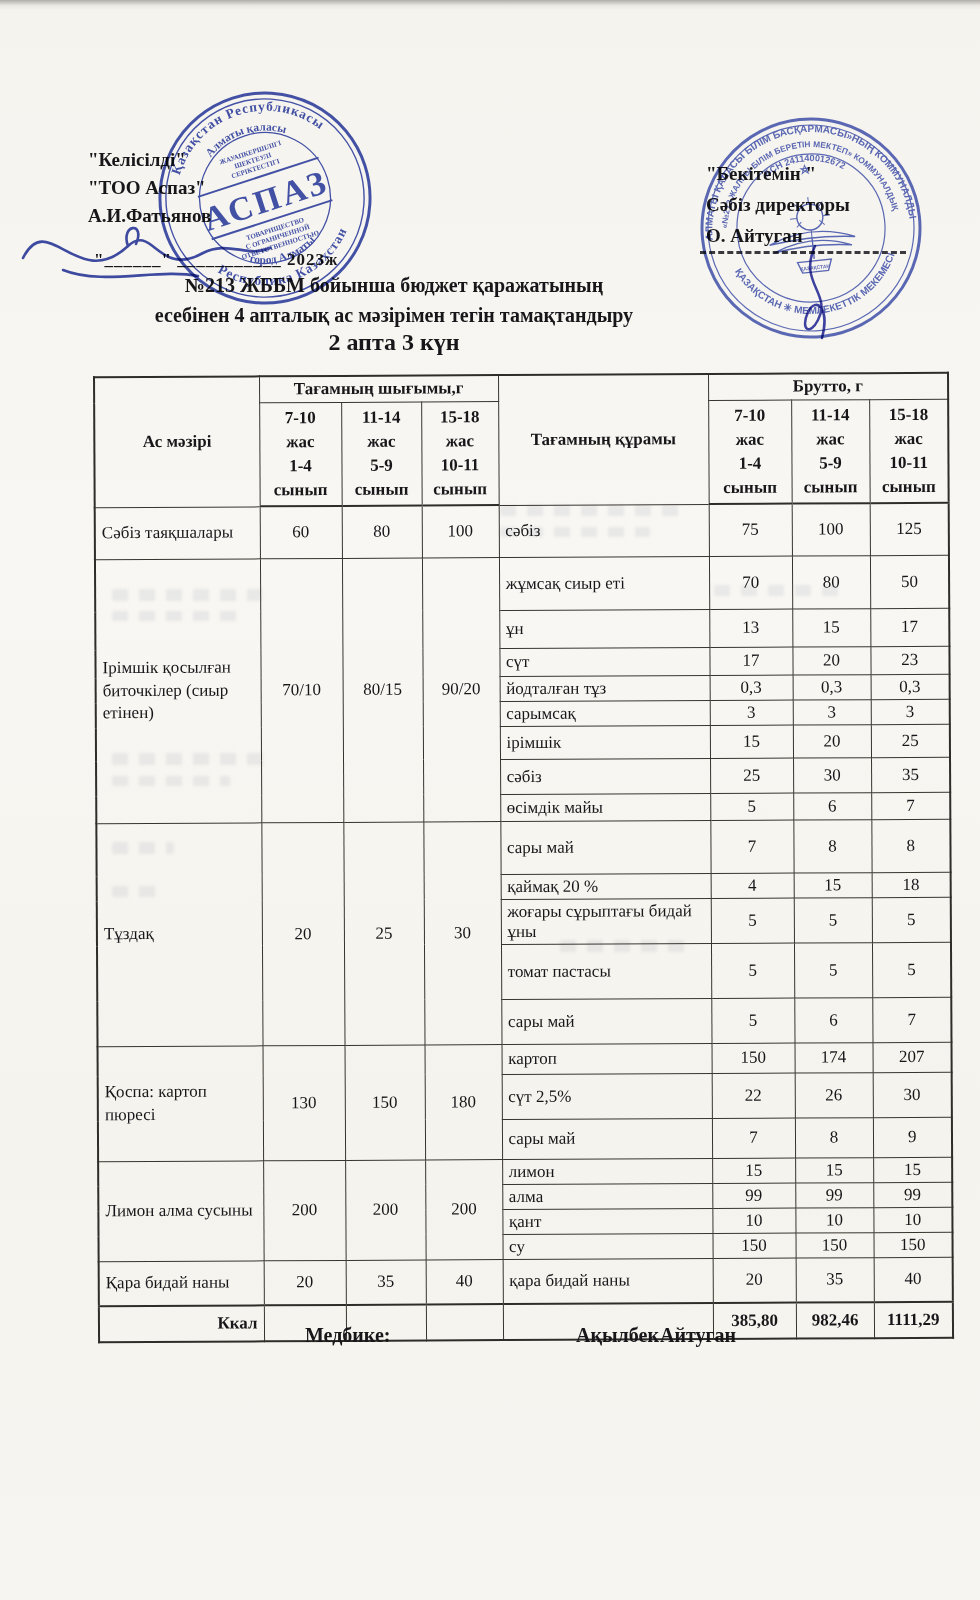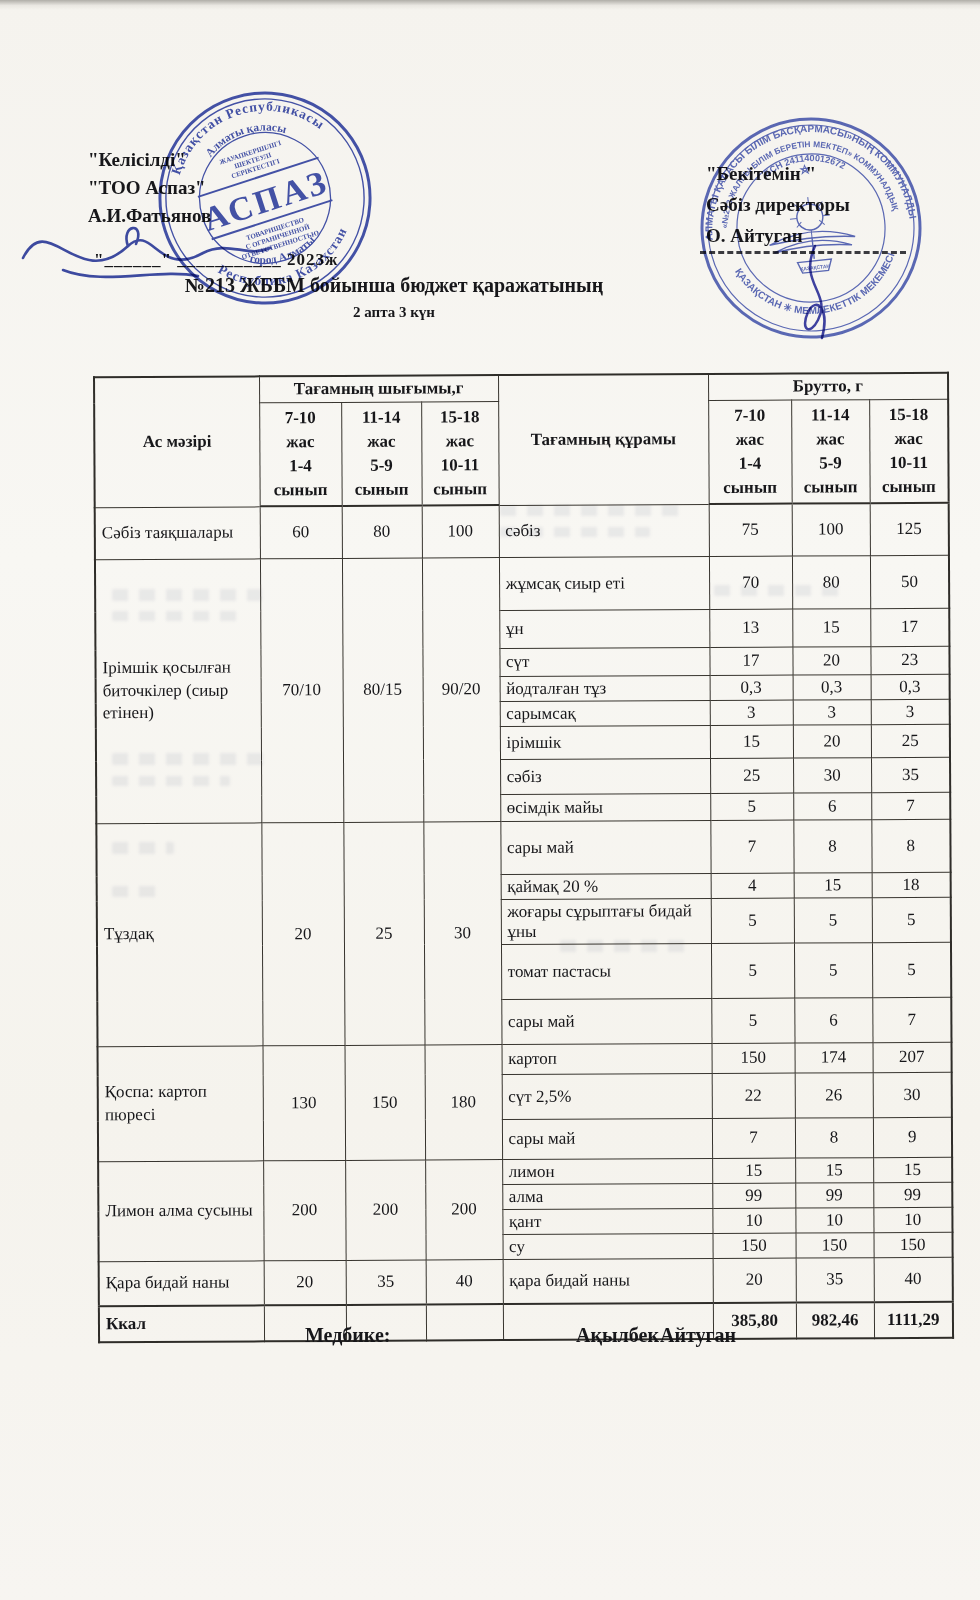--- a/index.html
+++ b/index.html
@@ -16,41 +16,41 @@
   .appr-left { left:88px; top:146px; }
   .appr-right { left:706px; top:158px; line-height:31px; }
   .date-line { position:absolute; left:94px; top:250px; font-weight:bold; font-size:17px; letter-spacing:1px; }
   .dash-line { position:absolute; left:700px; top:251px; width:206px; border-top:3px dashed #3a3a3e; }
 
   
   .title { position:absolute; left:0; top:270px; width:788px; text-align:center; font-weight:bold; }
   .title .t1 { font-size:20px; line-height:30px; }
   .title .t2 { font-size:20px; line-height:30px; }
   .title .t3 { font-size:19px; line-height:27px; }
-  .title .t4 { font-size:15px; line-height:25px;text-align:center; }
+  .title .t4 { font-size:24px; line-height:25px;text-align:center; }
 
   
   .stamp { position:absolute; mix-blend-mode:multiply; }
   .stamp-left { left:156px; top:84px; width:218px; height:228px; }
   .stamp-right { left:696px; top:110px; width:230px; height:236px; }
   .sig { position:absolute; mix-blend-mode:multiply; }
 
   
   .tbl-wrap { position:absolute; left:93px; top:374px; transform:rotate(-0.3deg); transform-origin:50% 0; }
   table.menu { border-collapse:collapse; table-layout:fixed; width:854px; font-size:17px; background:transparent; }
   table.menu { border:2.6px solid #2f2d29; }
   table.menu td { border:1.5px solid #38352f; padding:2px 6px; vertical-align:middle; overflow:hidden; }
   td.num { text-align:center; }
   td.ing { text-align:left; padding-left:7px; }
   td.dish { text-align:left; padding-left:6px; line-height:1.35; }
   tr.hrow1 td, tr.hrow2 td { font-weight:bold; text-align:center; }
   tr.hrow2 td { border-bottom:2.6px solid #2f2d29; }
   .agecell div { line-height:24px; }
   tr.totals td { border-top:2.3px solid #2f2d29; font-weight:bold; height:30px; }
-  td.tot-label { text-align:left; }
+  td.tot-label { text-align:right; }
 
   
   .smudge { position:absolute; filter:blur(1.4px); opacity:.5; border-radius:2px;
     background:repeating-linear-gradient(90deg, rgba(108,116,142,.22) 0 16px, rgba(108,116,142,0) 16px 27px); }
 
   .footer-line { position:absolute; top:1324px; left:0; width:980px; font-weight:bold; font-size:20px; }
   .footer-line .lbl { position:absolute; left:305px; }
   .footer-line .nm1 { position:absolute; left:576px; }
   .footer-line .nm2 { position:absolute; left:660px; }
 
@@ -72,20 +72,21 @@
 
   <div class="appr appr-right">
     <div>"Бекітемін "</div>
     <div>Сәбіз директоры</div>
     <div>О. Айтуган</div>
   </div>
   <div class="dash-line"></div>
 
   <div class="title">
     <div class="t1">№213 ЖББМ бойынша бюджет қаражатының</div>
+    <div class="t2">есебінен 4 апталық ас мәзірімен тегін тамақтандыру</div>
     <div class="t4">2 апта 3 күн</div>
   </div>
 
   <div class="smudge" style="left:500px;top:505px;width:185px;height:11px"></div>
   <div class="smudge" style="left:500px;top:527px;width:150px;height:10px"></div>
   <div class="smudge" style="left:112px;top:589px;width:150px;height:12px"></div>
   <div class="smudge" style="left:112px;top:611px;width:128px;height:10px"></div>
   <div class="smudge" style="left:112px;top:753px;width:155px;height:12px"></div>
   <div class="smudge" style="left:112px;top:776px;width:118px;height:10px"></div>
   <div class="smudge" style="left:714px;top:585px;width:130px;height:11px"></div>

